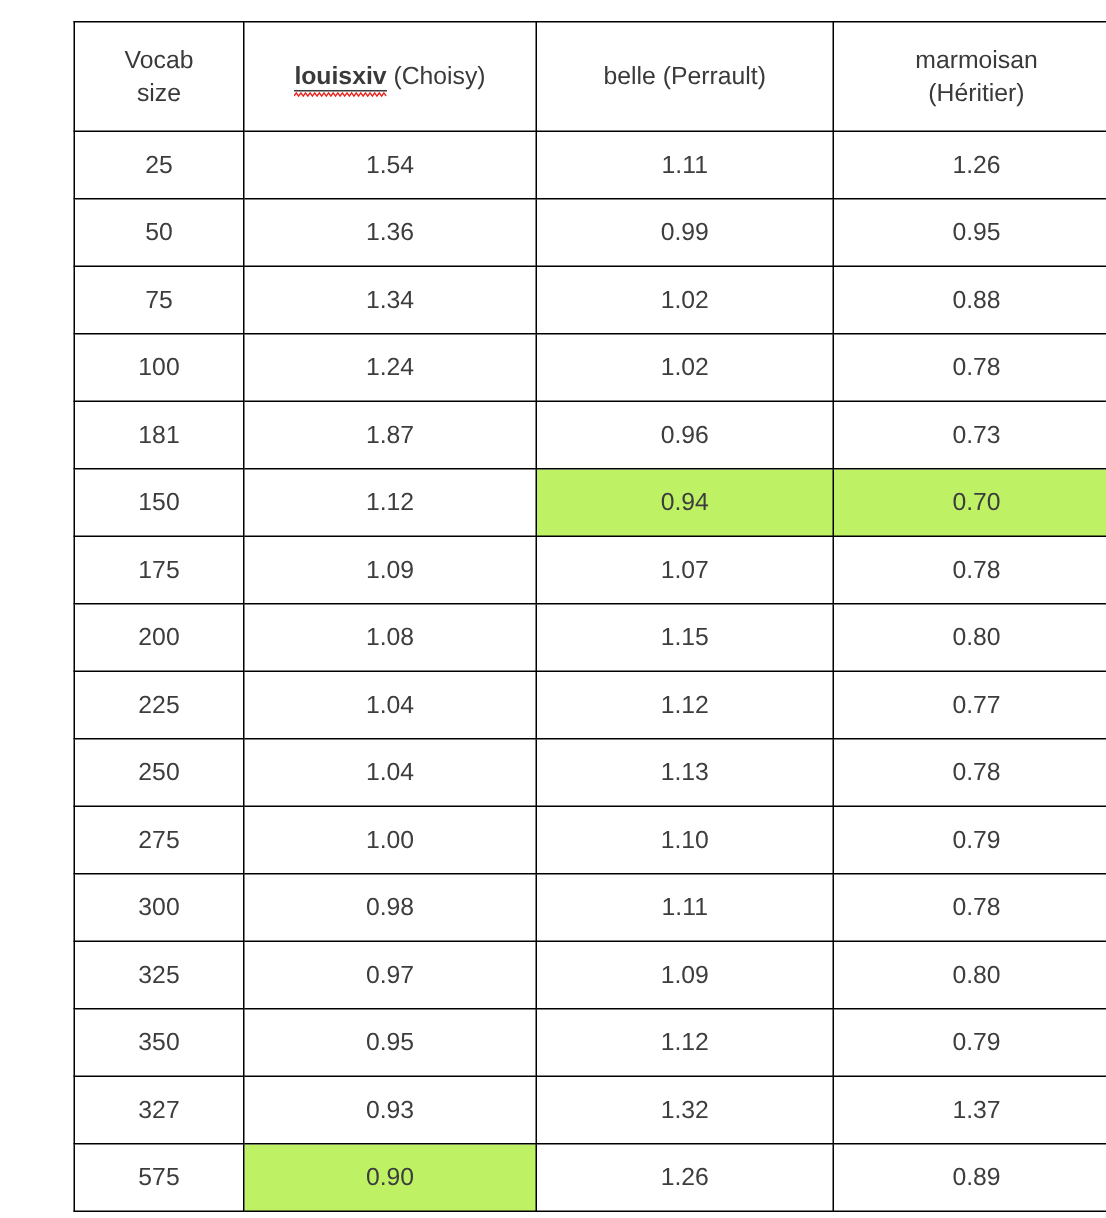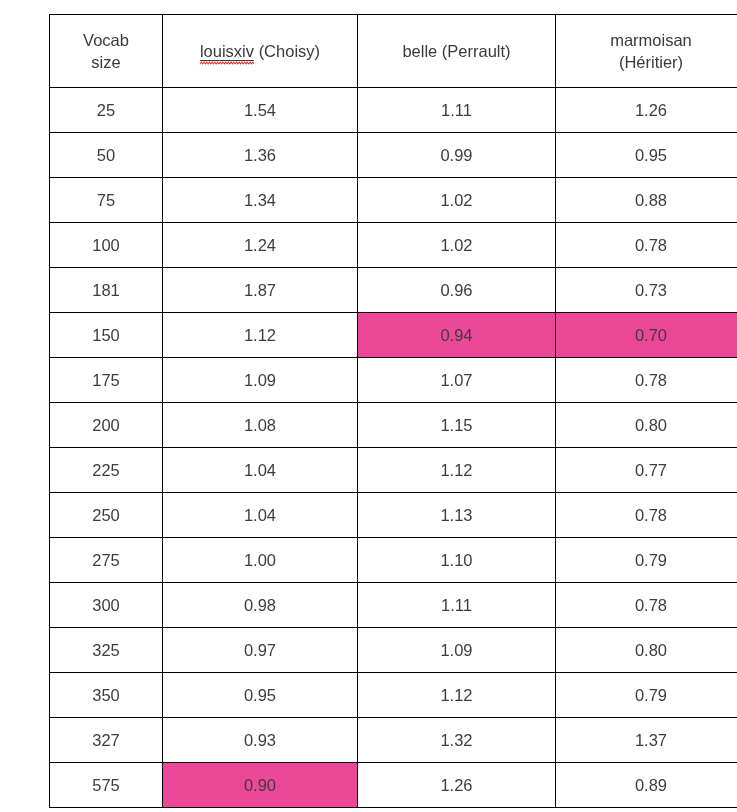--- a/index.html
+++ b/index.html
@@ -51,29 +51,30 @@
     font-size: 16.5px;
     color: #3a3a3a;
   }
 
   table.results-table tbody td {
     height: 44px;
     font-size: 16.5px;
   }
 
   td.highlight, th.highlight {
-    background: #ec4899;
+    background: #bef264;
   }
 
   
   .hdr-line { display: block; }
   .spell-term {
     position: relative;
     border-bottom: 1px solid #3a3a3a;
     padding-bottom: 0px;
+    font-weight: bold;
   }
   .spell-term .squiggle {
     position: absolute;
     left: 0;
     right: 0;
     bottom: -5px;
     height: 4px;
     pointer-events: none;
   }
   .spell-term .squiggle svg { display: block; width: 100%; height: 4px; }

